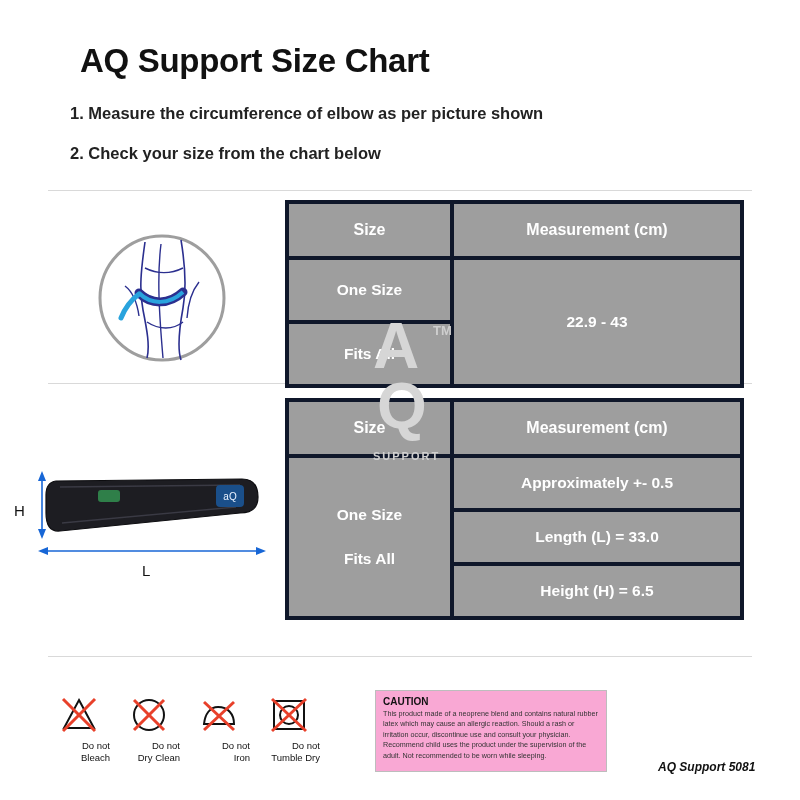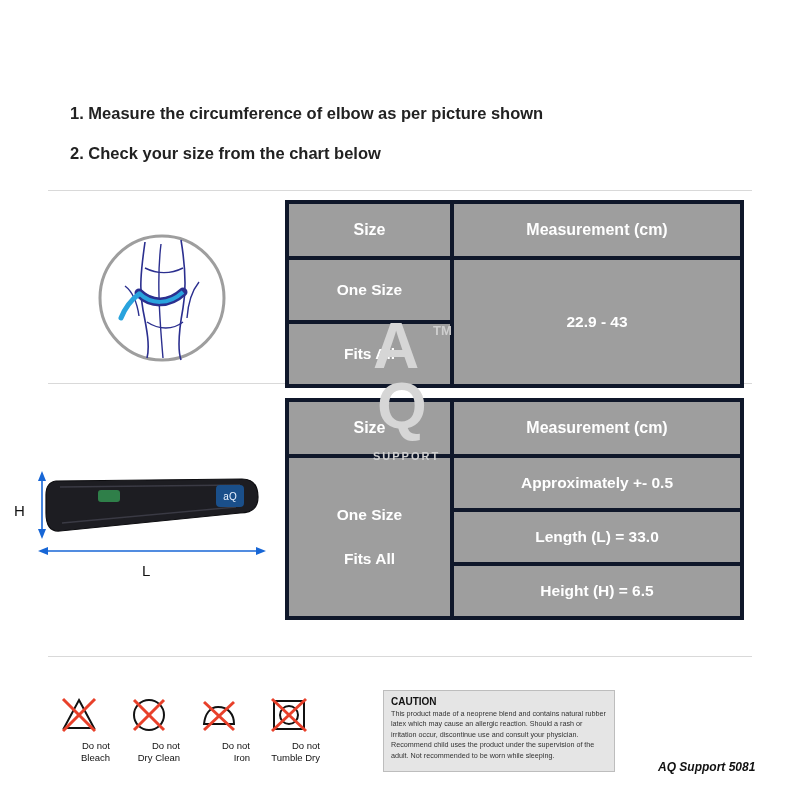--- a/index.html
+++ b/index.html
@@ -175,22 +175,21 @@
   
   .caution {
     position: absolute;
     left: 375px;
     top: 690px;
     width: 232px;
     height: 82px;
     border: 1px solid #bdbdbd;
     padding: 5px 7px;
     box-sizing: border-box;
-    background: #e5e5e5;
-    margin-left: 8px;
+    background: #f9a8d4;
   }
   .caution-title {
     font-size: 10px;
     font-weight: bold;
     color: #111;
     margin-bottom: 2px;
   }
   .caution-body {
     font-size: 7.2px;
     line-height: 1.45;
@@ -205,20 +204,21 @@
     font-style: italic;
     color: #111;
     margin-top: 12px;
   }
 </style>
 </head>
 <body>
 
 <div class="page">
 
+  <div class="title">AQ Support Size Chart</div>
 
   <div class="instructions">
     <div class="instr-line">1. Measure the circumference of elbow as per picture shown</div>
     <div class="instr-line">2. Check your size from the chart below</div>
   </div>
 
   <div class="hr hr-1"></div>
   <div class="hr hr-2"></div>
   <div class="hr hr-3"></div>
 

